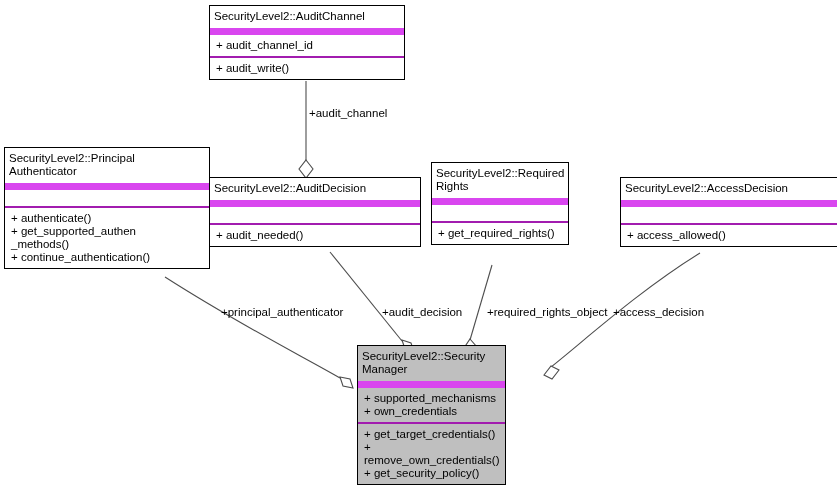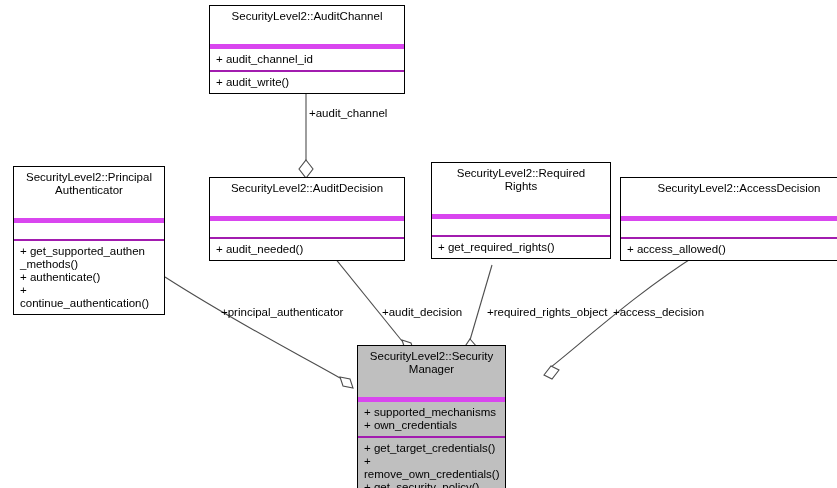--- a/index.html
+++ b/index.html
@@ -33,23 +33,22 @@
     border: 1px solid #000000;
     background: #ffffff;
     font-size: 11.5px;
     line-height: 13px;
   }
   .uml-class.filled {
     background: #bfbfbf;
   }
   .uml-title {
     box-sizing: border-box;
-    text-align: center;
-    padding: 4px 4px 21px 4px;
-    border-bottom: 5px solid #d946ef;
+    padding: 4px 4px 5px 4px;
+    border-bottom: 7px solid #d946ef;
     white-space: pre-line;
   }
   .uml-attrs {
     box-sizing: border-box;
     text-align: left;
     padding: 4px 5px 4px 6px;
     border-bottom: 2px solid #a21caf;
     min-height: 12px;
   }
   .uml-ops {
@@ -105,41 +104,41 @@
   <div class="uml-class" style="left:209px; top:5px; width:196px;">
     <div class="uml-title">SecurityLevel2::AuditChannel</div>
     <div class="uml-attrs">
       <div class="member">+ audit_channel_id</div>
     </div>
     <div class="uml-ops">
       <div class="member">+ audit_write()</div>
     </div>
   </div>
 
-  <div class="uml-class" style="left:13px; top:147px; width:152px;margin-top:19px;">
+  <div class="uml-class" style="left:4px; top:147px; width:206px;">
     <div class="uml-title">SecurityLevel2::Principal
 Authenticator</div>
     <div class="uml-attrs empty"></div>
     <div class="uml-ops">
+      <div class="member">+ authenticate()</div>
       <div class="member">+ get_supported_authen
 _methods()</div>
-      <div class="member">+ authenticate()</div>
       <div class="member">+ continue_authentication()</div>
     </div>
   </div>
 
-  <div class="uml-class" style="left:209px; top:177px; width:196px;">
+  <div class="uml-class" style="left:209px; top:177px; width:212px;">
     <div class="uml-title">SecurityLevel2::AuditDecision</div>
     <div class="uml-attrs empty"></div>
     <div class="uml-ops">
       <div class="member">+ audit_needed()</div>
     </div>
   </div>
 
-  <div class="uml-class" style="left:431px; top:162px; width:180px;">
+  <div class="uml-class" style="left:431px; top:162px; width:138px;">
     <div class="uml-title">SecurityLevel2::Required
 Rights</div>
     <div class="uml-attrs empty"></div>
     <div class="uml-ops">
       <div class="member">+ get_required_rights()</div>
     </div>
   </div>
 
   <div class="uml-class" style="left:620px; top:177px; width:238px;">
     <div class="uml-title">SecurityLevel2::AccessDecision</div>

